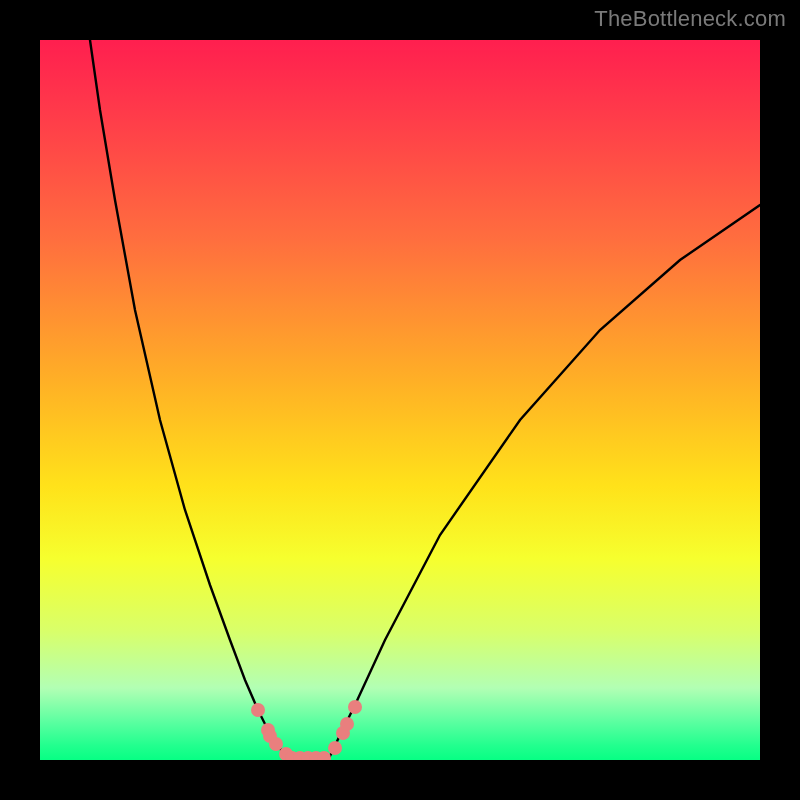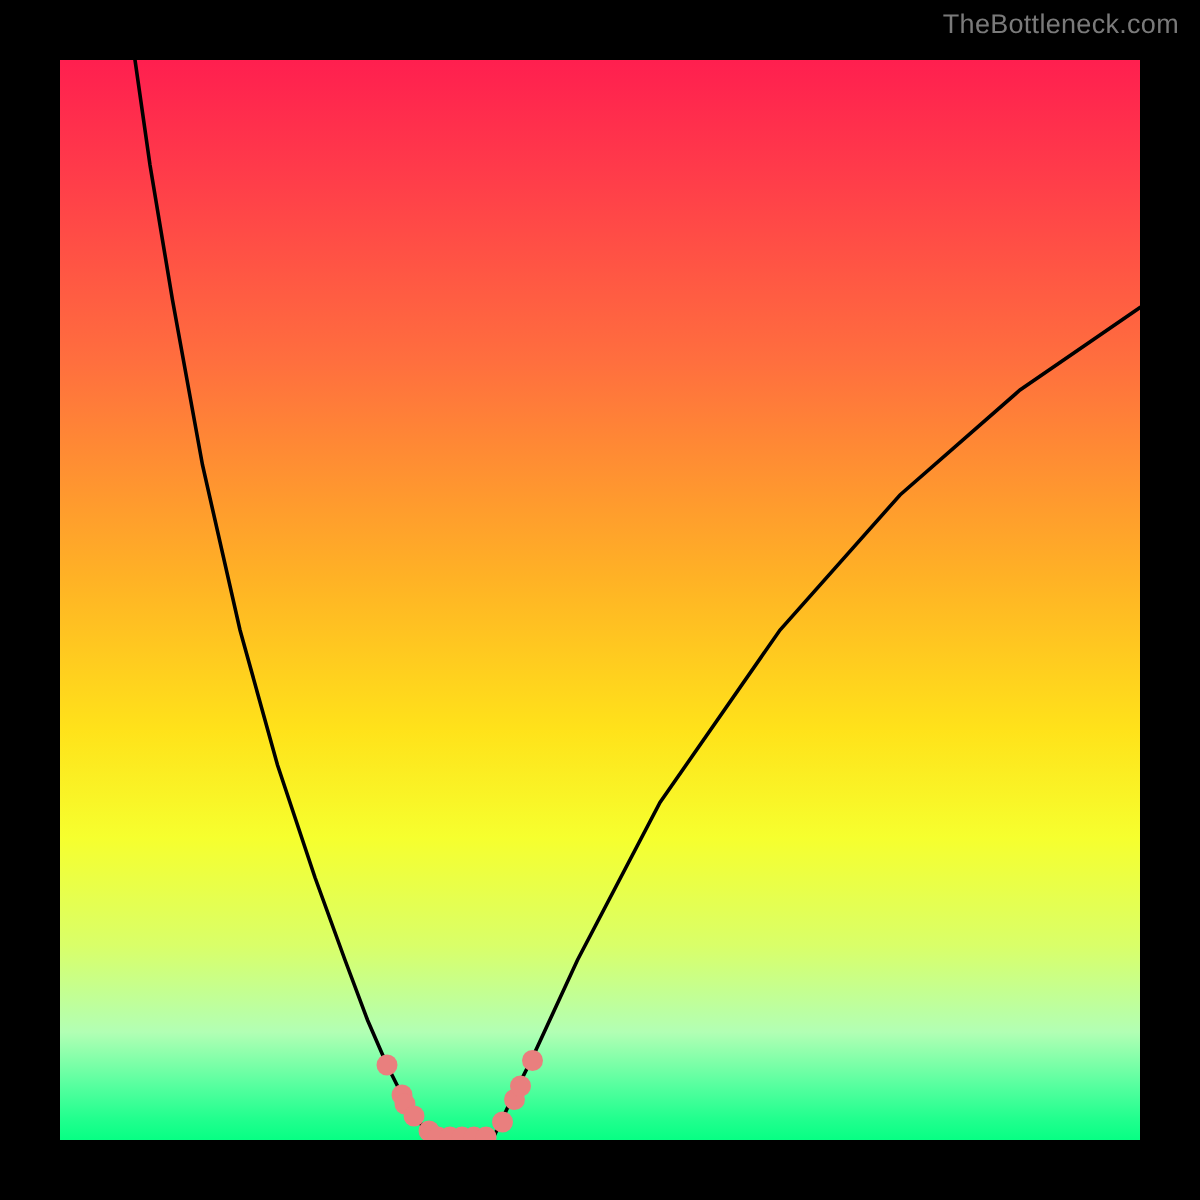--- a/index.html
+++ b/index.html
@@ -17,21 +17,21 @@
     top: 0;
     width: 800px;
     height: 800px;
     background: #000;
   }
   .watermark {
     position: absolute;
     top: 6px;
     right: 14px;
     color: #7a7a7a;
-    font-size: 18px;
+    font-size: 22px;
     font-weight: 400;
     letter-spacing: 0.2px;
     z-index: 10;
     user-select: none;
   }
   .plot-area {
     position: absolute;
     left: 40px;
     top: 40px;
     width: 720px;

